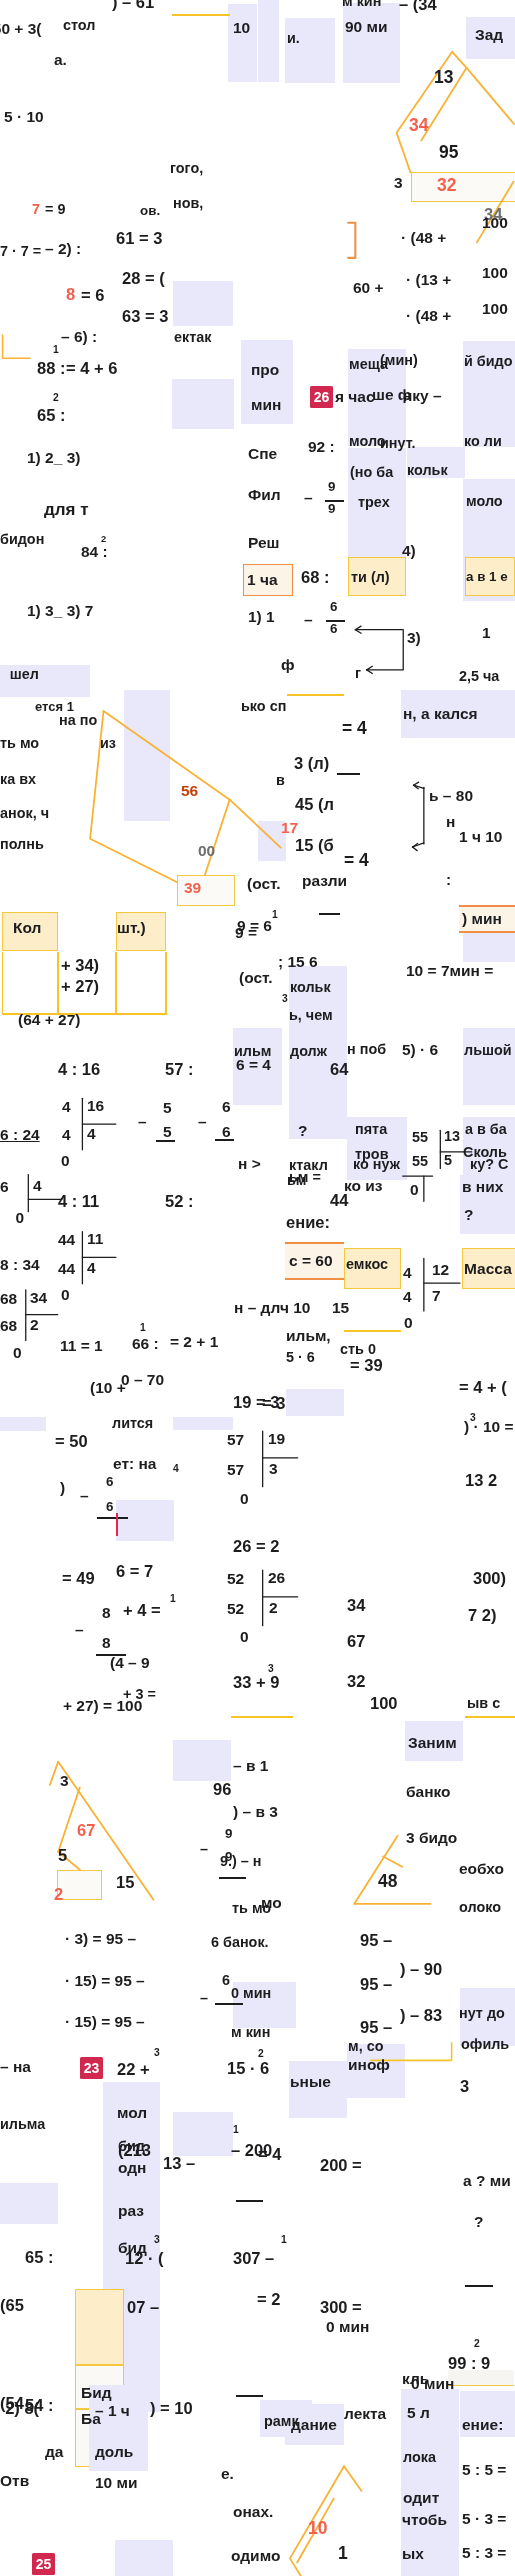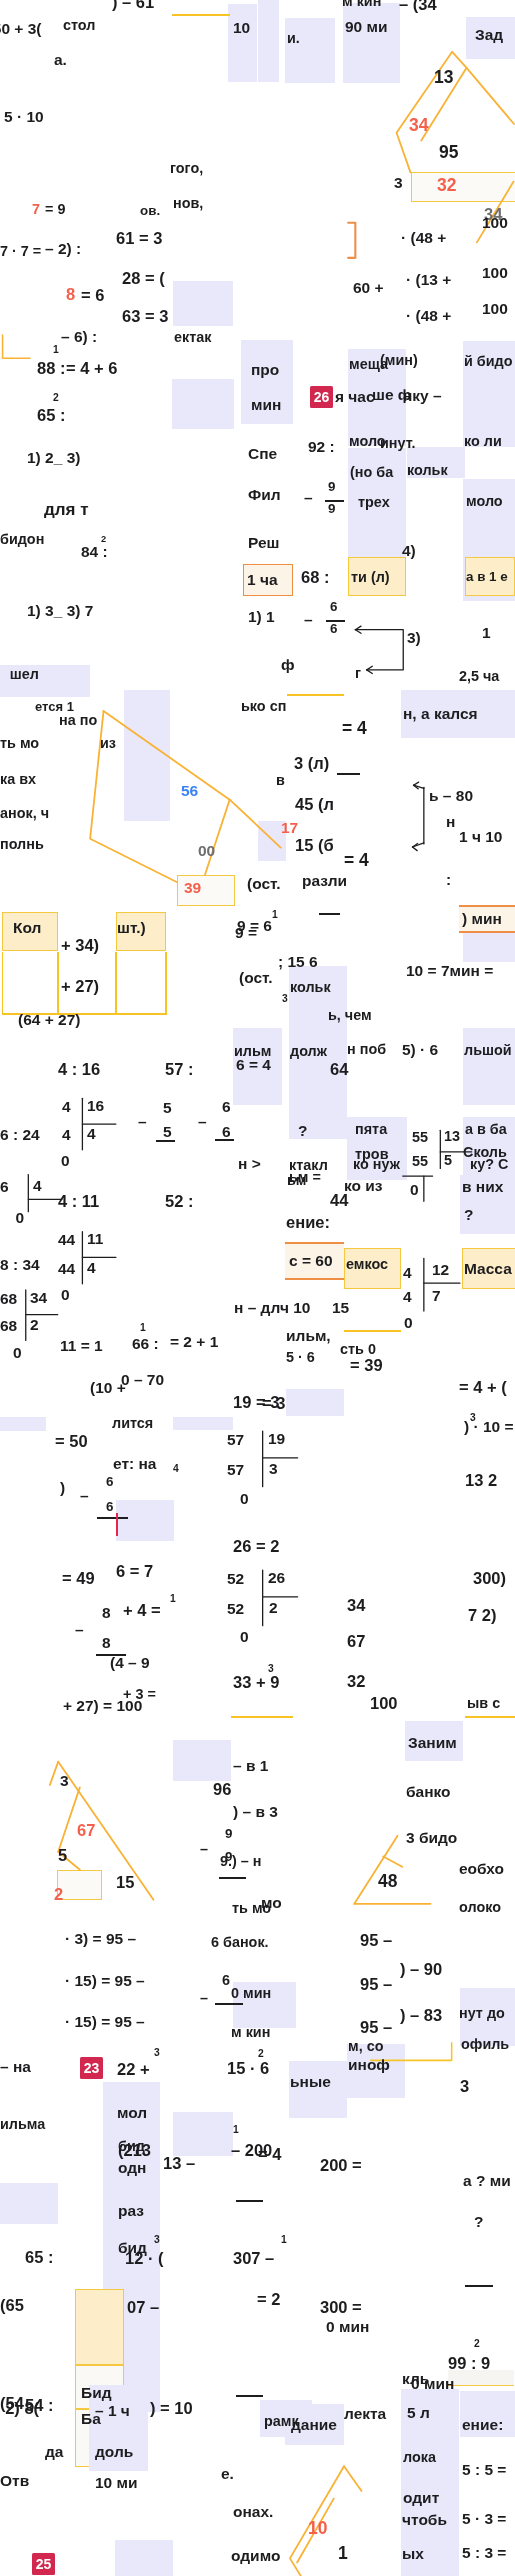--- a/index.html
+++ b/index.html
@@ -255,21 +255,21 @@
     <div class="frag" style="left: 27px; top: 603px; font-size: 15.5px;">1) 3_ 3) 7</div>
     <div class="frag" style="left: 9.8px; top: 667px; font-size: 14.4px;">шел</div>
     <div class="frag" style="left: 0px; top: 700px; font-size: 13px; margin-left: 35px;">ется 1</div>
     <div class="frag" style="left: 59px; top: 713px; font-size: 14.4px;">на по</div>
     <div class="frag" style="left: 0px; top: 736px; font-size: 14.4px;">ть мо</div>
     <div class="frag" style="left: 100px; top: 736px; font-size: 14.4px;">из</div>
     <div class="frag" style="left: 0px; top: 772px; font-size: 14.4px;">ка вх</div>
     <div class="frag" style="left: 276px; top: 773px; font-size: 14.4px;">в</div>
     <div class="frag" style="left: 0px; top: 806px; font-size: 14.4px;">анок, ч</div>
     <div class="frag" style="left: 0px; top: 837px; font-size: 14.4px;">полнь</div>
-    <div class="frag" style="left: 181px; top: 783px; font-size: 15.5px; color: #3b82f6;">56</div>
+    <div class="frag" style="left: 181px; top: 783px; font-size: 15.5px; color: #c2410c;">56</div>
     <div class="frag" style="left: 281px; top: 820px; font-size: 15.5px; color: rgb(244, 96, 76);">17</div>
     <div class="frag" style="left: 198px; top: 843px; font-size: 15.5px; color: rgb(110, 110, 110);">00</div>
     <div class="frag" style="left: 184px; top: 880px; font-size: 15.5px; color: rgb(244, 96, 76);">39</div>
     <div class="frag" style="left: 241px; top: 699px; font-size: 14.4px;">ько сп</div>
     <div class="frag" style="left: 342px; top: 720px; font-size: 17.5px;">= 4</div>
     <div class="frag" style="left: 403px; top: 706px; font-size: 15.5px;">н, а кался</div>
     <div class="frag" style="left: 294px; top: 755px; font-size: 16.5px;">3 (л)</div>
     <div class="frag" style="left: 295px; top: 796px; font-size: 16.5px;">45 (л</div>
     <div class="frag" style="left: 295px; top: 837px; font-size: 16.5px;">15 (б</div>
     <div class="frag" style="left: 344px; top: 852px; font-size: 17.5px;">= 4</div>
@@ -278,27 +278,27 @@
     <div class="frag" style="left: 237px; top: 918px; font-size: 15.5px;">9 = 6</div>
     <div class="frag" style="left: 272px; top: 910px; font-size: 10.3px;">1</div>
     <div class="frag" style="left: 278px; top: 917px; font-size: 15.5px; margin-top: 37px;">; 15 6</div>
     <div class="frag" style="left: 429px; top: 788px; font-size: 15.5px;">ь – 80</div>
     <div class="frag" style="left: 446px; top: 814px; font-size: 15.5px;">н</div>
     <div class="frag" style="left: 459px; top: 829px; font-size: 15.5px;">1 ч 10</div>
     <div class="frag" style="left: 446px; top: 872px; font-size: 15.5px;">:</div>
     <div class="frag" style="left: 462px; top: 911px; font-size: 15.5px;">) мин</div>
     <div class="frag" style="left: 13px; top: 920px; font-size: 15.5px;">Кол</div>
     <div class="frag" style="left: 117px; top: 920px; font-size: 15.5px;">шт.)</div>
-    <div class="frag" style="left: 61px; top: 937px; font-size: 16.5px;">+ 34)</div>
+    <div class="frag" style="left: 61px; top: 957px; font-size: 16.5px;">+ 34)</div>
     <div class="frag" style="left: 61px; top: 978px; font-size: 16.5px;">+ 27)</div>
     <div class="frag" style="left: 18px; top: 1012px; font-size: 15.5px;">(64 + 27)</div>
     <div class="frag" style="left: 235px; top: 925px; font-size: 15.5px;">9 =</div>
     <div class="frag" style="left: 239px; top: 970px; font-size: 15.5px;">(ост.</div>
     <div class="frag" style="left: 236px; top: 1057px; font-size: 15.5px;">6 = 4</div>
-    <div class="frag" style="left: 289px; top: 1008px; font-size: 14.4px; padding-left: 39px;">ь, чем</div>
+    <div class="frag" style="left: 289px; top: 1008px; font-size: 14.4px;">ь, чем</div>
     <div class="frag" style="left: 282px; top: 994px; font-size: 10.3px;">3</div>
     <div class="frag" style="left: 290px; top: 980px; font-size: 14.4px;">кольк</div>
     <div class="frag" style="left: 406px; top: 963px; font-size: 15.5px;">10 = 7мин =</div>
     <div class="frag" style="left: 58px; top: 1061px; font-size: 16.5px;">4 : 16</div>
     <div class="frag" style="left: 165px; top: 1061px; font-size: 16.5px;">57 :</div>
     <div class="frag" style="left: 330px; top: 1061px; font-size: 16.5px;">64</div>
     <div class="frag" style="left: 234px; top: 1044px; font-size: 14.4px;">ильм</div>
     <div class="frag" style="left: 290px; top: 1044px; font-size: 14.4px;">долж</div>
     <div class="frag" style="left: 347px; top: 1042px; font-size: 14.4px;">н поб</div>
     <div class="frag" style="left: 402px; top: 1042px; font-size: 15.5px;">5) · 6</div>
@@ -311,21 +311,21 @@
     <div class="frag" style="left: 289px; top: 1158px; font-size: 14.4px;">ктакл</div>
     <div class="frag" style="left: 353px; top: 1157px; font-size: 14.4px;">ко нуж</div>
     <div class="frag" style="left: 470px; top: 1157px; font-size: 14.4px;">ку? С</div>
     <div class="frag" style="left: 238px; top: 1156px; font-size: 15.5px;">н &gt;</div>
     <div class="frag" style="left: 289px; top: 1170px; font-size: 14.4px;">ьм =</div>
     <div class="frag" style="left: 62px; top: 1099px; font-size: 15.5px;">4</div>
     <div class="frag" style="left: 87px; top: 1098px; font-size: 15.5px;">16</div>
     <div class="frag" style="left: 62px; top: 1127px; font-size: 15.5px;">4</div>
     <div class="frag" style="left: 87px; top: 1126px; font-size: 15.5px;">4</div>
     <div class="frag" style="left: 61px; top: 1153px; font-size: 15.5px;">0</div>
-    <div class="frag" style="left: 0px; top: 1127px; font-size: 15.5px;">6 : 24</div>
+    <div class="frag" style="left: 0px; top: 1127px; font-size: 15.5px; text-decoration: underline;">6 : 24</div>
     <div class="frag" style="left: 138px; top: 1114px; font-size: 15.5px;">–</div>
     <div class="frag" style="left: 163px; top: 1100px; font-size: 15.5px;">5</div>
     <div class="frag" style="left: 163px; top: 1124px; font-size: 15.5px;">5</div>
     <div class="frag" style="left: 198px; top: 1114px; font-size: 15.5px;">–</div>
     <div class="frag" style="left: 222px; top: 1099px; font-size: 15.5px;">6</div>
     <div class="frag" style="left: 222px; top: 1124px; font-size: 15.5px;">6</div>
     <div class="frag" style="left: 412px; top: 1130px; font-size: 14.4px;">55</div>
     <div class="frag" style="left: 444px; top: 1129px; font-size: 14.4px;">13</div>
     <div class="frag" style="left: 412px; top: 1154px; font-size: 14.4px;">55</div>
     <div class="frag" style="left: 444px; top: 1153px; font-size: 14.4px;">5</div>

